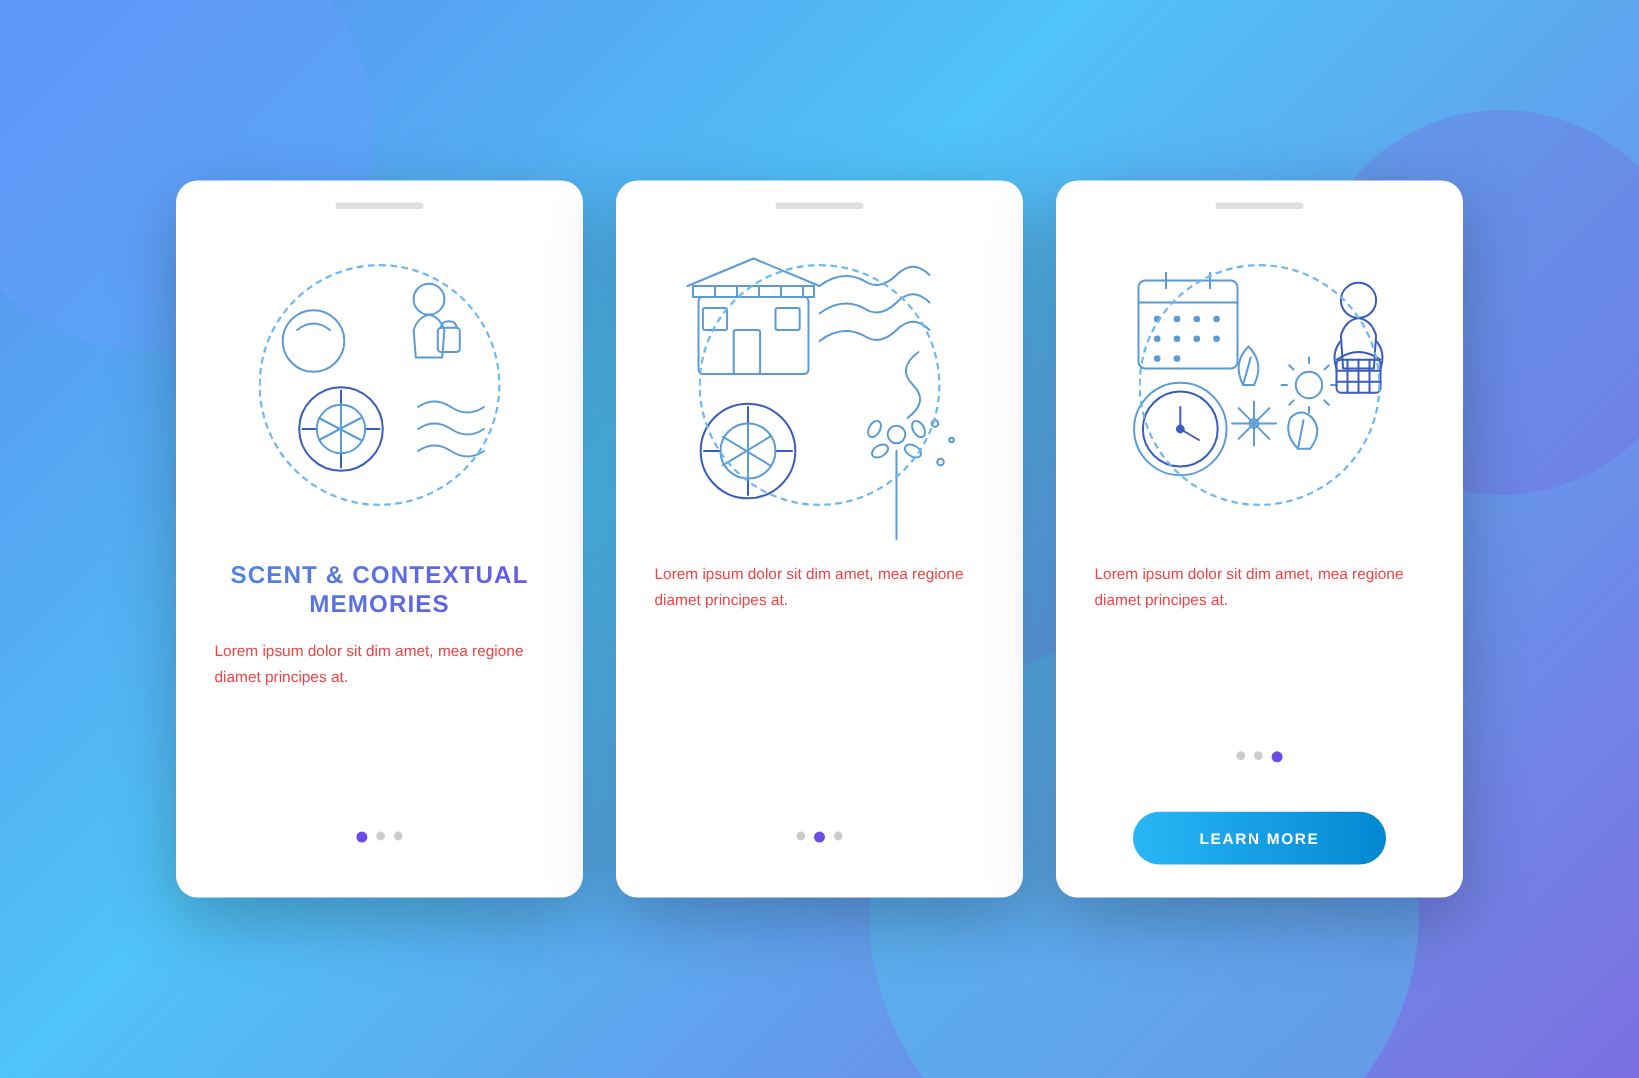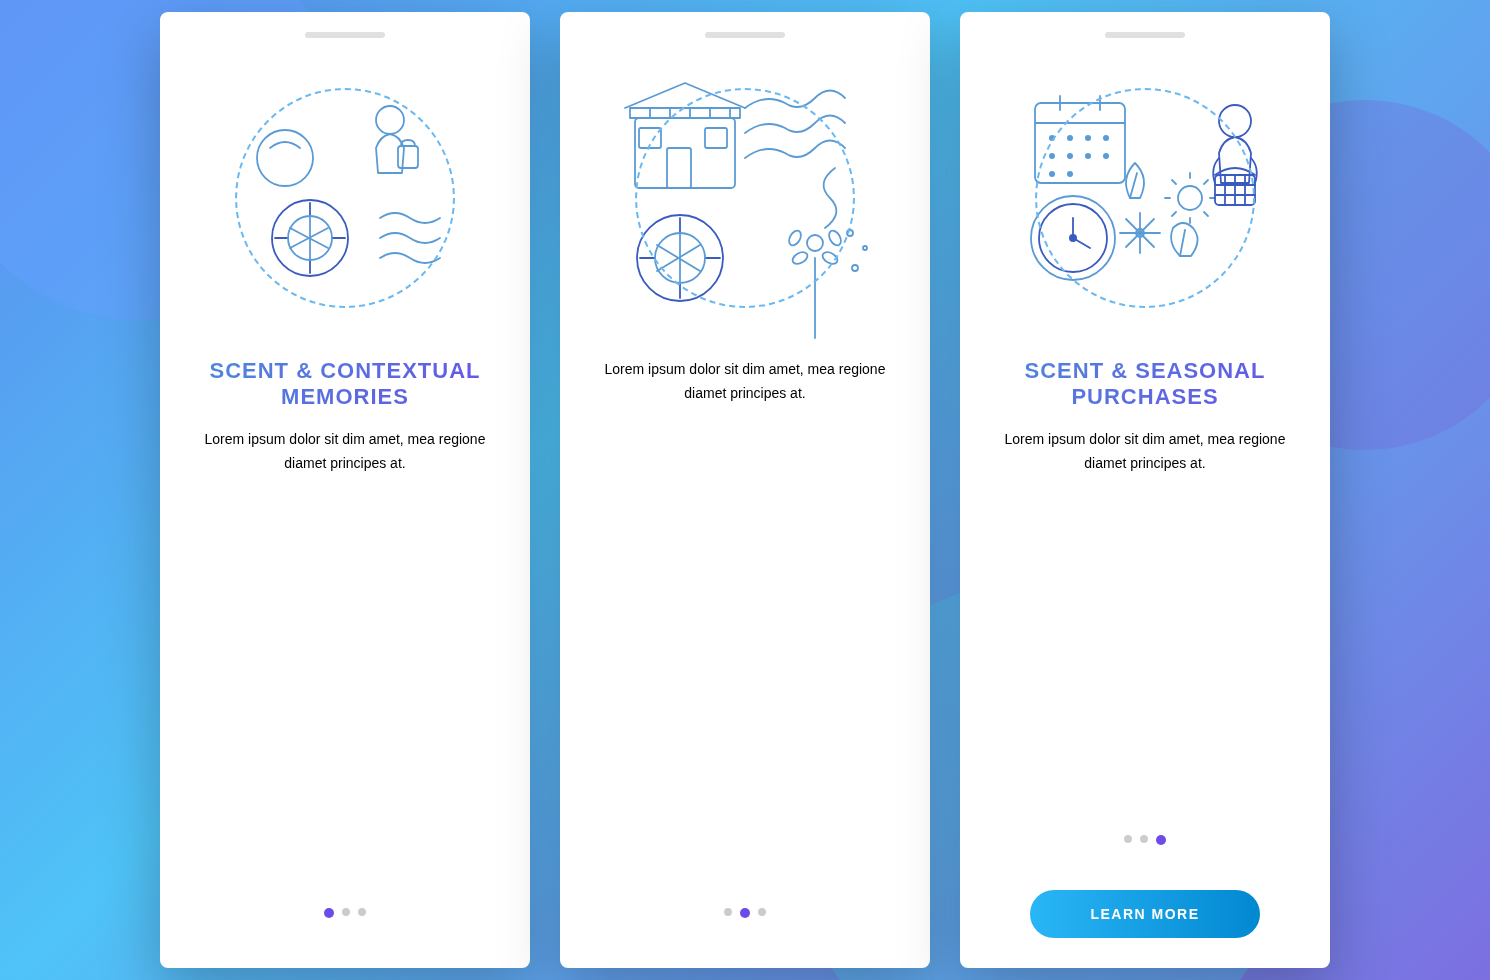--- a/index.html
+++ b/index.html
@@ -49,23 +49,23 @@
     .phones-container {
       display: flex;
       gap: 30px;
       align-items: center;
       position: relative;
       z-index: 1;
     }
 
     .phone {
       width: 370px;
-      height: 956px;
+      height: 652px;
       background: white;
-      border-radius: 8px;
+      border-radius: 20px;
       box-shadow: 0 20px 60px rgba(0,0,0,0.25);
       overflow: hidden;
       display: flex;
       flex-direction: column;
       align-items: center;
       padding: 20px 0 30px 0;
       position: relative;
     }
 
     .phone-notch {
@@ -107,22 +107,21 @@
       padding: 0 30px;
       margin-bottom: 18px;
       background: linear-gradient(135deg, #4a90d9, #6c4be8);
       -webkit-background-clip: text;
       -webkit-text-fill-color: transparent;
       background-clip: text;
     }
 
     .phone-text {
       font-size: 14px;
-      color: #000000;
-      text-align: center;
+      color: #ef4444;
       padding: 0 35px;
       line-height: 1.7;
       margin-bottom: 25px;
     }
 
     .dots-container {
       display: flex;
       gap: 8px;
       margin-top: auto;
       margin-bottom: 20px;
@@ -393,22 +392,20 @@
 
           <line x1="20" y1="72" x2="20" y2="102" class="icon-dark-blue"></line>
           <line x1="30" y1="72" x2="30" y2="102" class="icon-dark-blue"></line>
           <line x1="40" y1="72" x2="40" y2="102" class="icon-dark-blue"></line>
           <line x1="10" y1="82" x2="50" y2="82" class="icon-dark-blue"></line>
           <line x1="10" y1="92" x2="50" y2="92" class="icon-dark-blue"></line>
         </g>
       </svg>
     </div>
 
-    <div class="phone-title">SCENT &amp; SEASONAL
-PURCHASES</div>
     <div class="phone-text">Lorem ipsum dolor sit dim amet, mea regione diamet principes at.</div>
 
     <div class="dots-container">
       <div class="dot"></div>
       <div class="dot"></div>
       <div class="dot active"></div>
     </div>
 
     <button class="learn-more-btn">LEARN MORE</button>
   </div>

